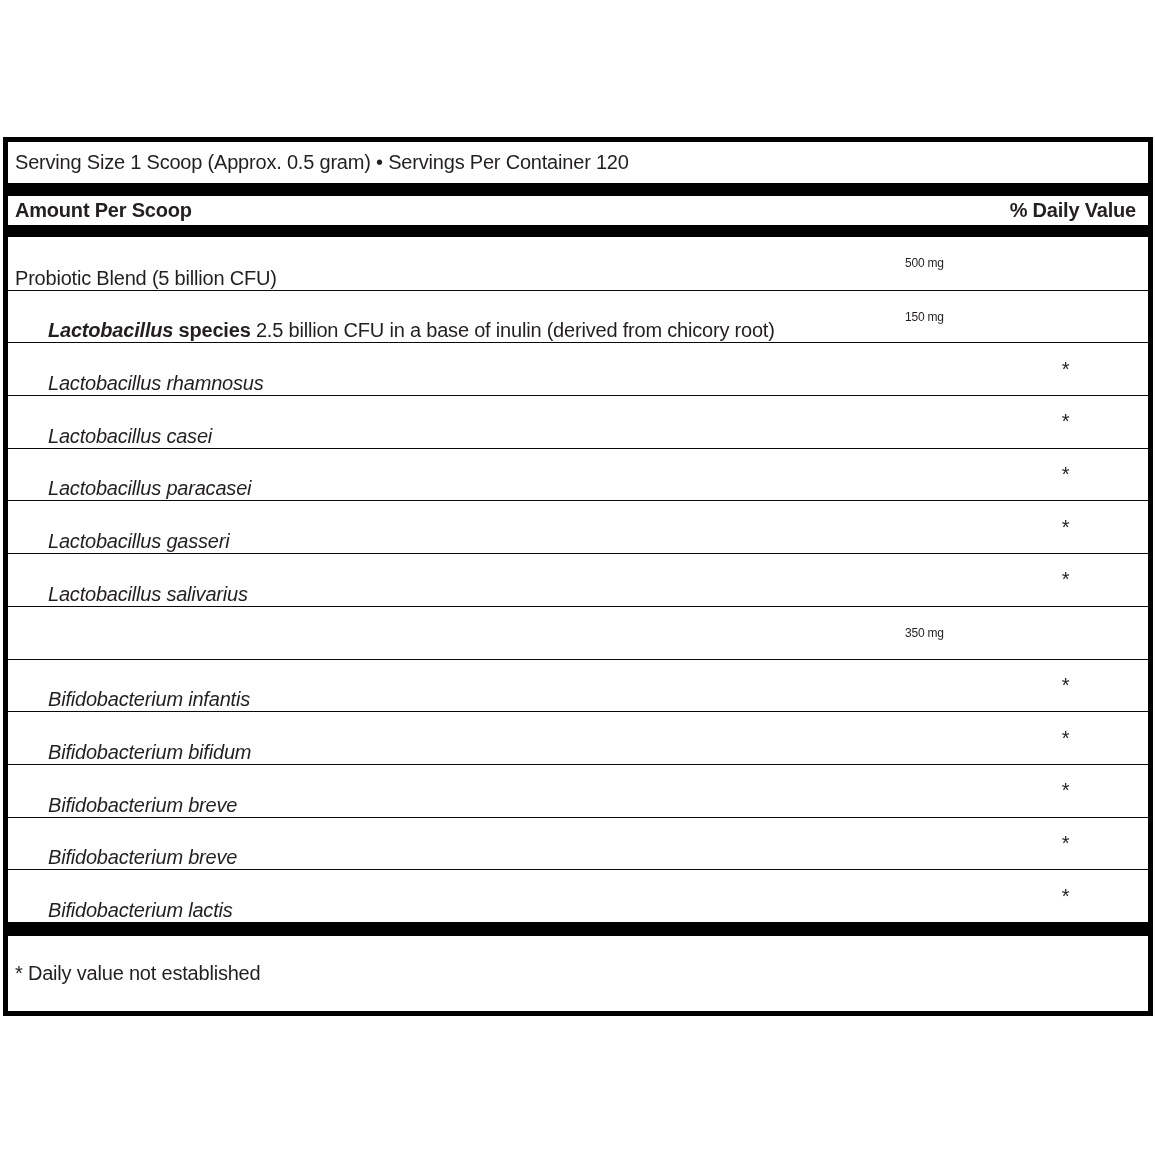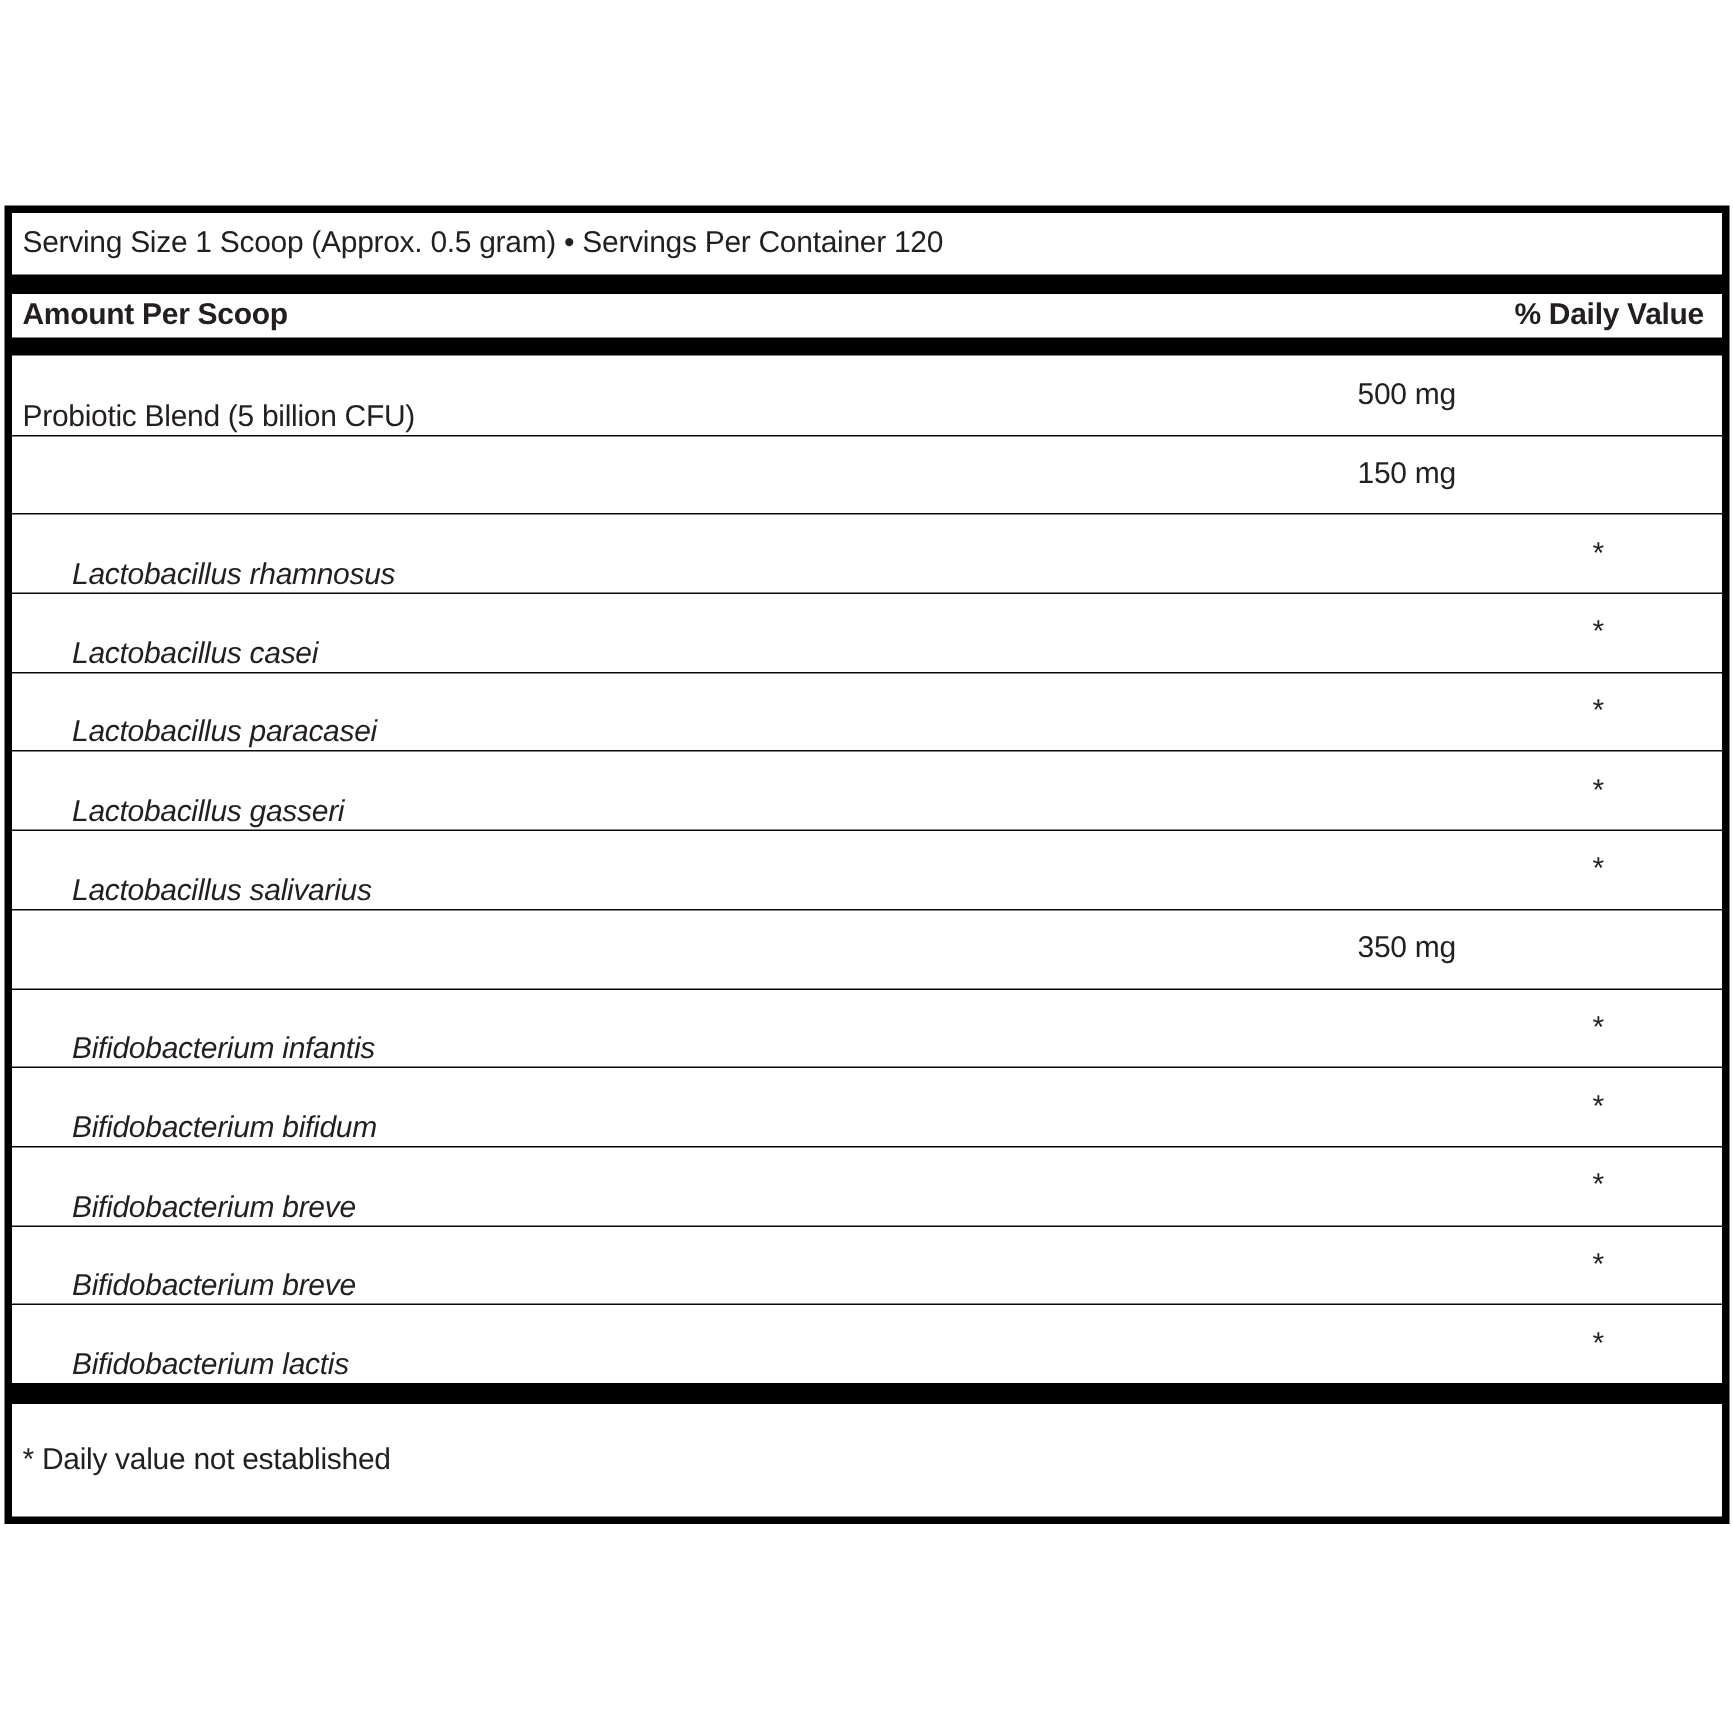--- a/index.html
+++ b/index.html
@@ -73,21 +73,21 @@
   .seg-bold        { font-weight: 700; font-style: normal; }
   .seg-italic      { font-weight: 400; font-style: italic; }
   .seg-bold-italic { font-weight: 700; font-style: italic; }
   .amount-cell {
     position: absolute;
     left: 897px;
     top: 0;
     height: 100%;
     display: flex;
     align-items: center;
-    font-size: 20px;
+    font-size: 12px;
     font-weight: 400;
     font-style: normal;
   }
   .dv-cell {
     position: absolute;
     left: 985px;
     top: 0;
     width: 145px;
     height: 100%;
     display: flex;
@@ -123,20 +123,21 @@
   </div>
 
   <div class="bar bar-medium"></div>
 
   <div class="rows" id="rows-container">
       <div class="ingredient-row">
         <span><span class="seg-regular">Probiotic Blend (5 billion CFU)</span></span>
         <span class="amount-cell">500 mg</span>
       </div>
       <div class="ingredient-row indent-1">
+        <span><span class="seg-bold-italic">Lactobacillus</span><span class="seg-bold"> species </span><span class="seg-regular">2.5 billion CFU in a base of inulin (derived from chicory root)</span></span>
         <span class="amount-cell">150 mg</span>
       </div>
       <div class="ingredient-row indent-1">
         <span><span class="seg-italic">Lactobacillus rhamnosus</span></span>
         <span class="dv-cell">*</span>
       </div>
       <div class="ingredient-row indent-1">
         <span><span class="seg-italic">Lactobacillus casei</span></span>
         <span class="dv-cell">*</span>
       </div>

